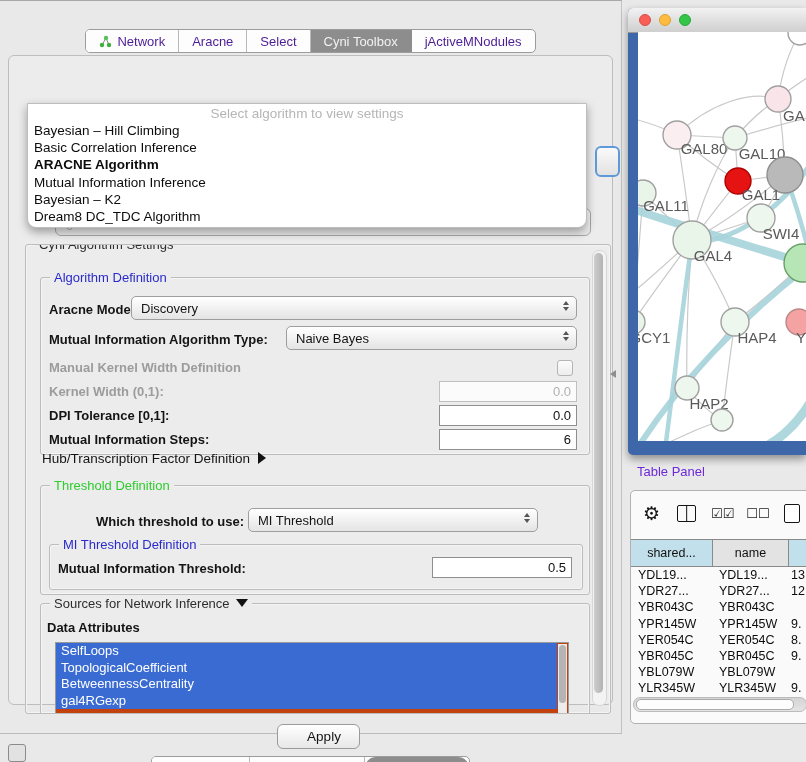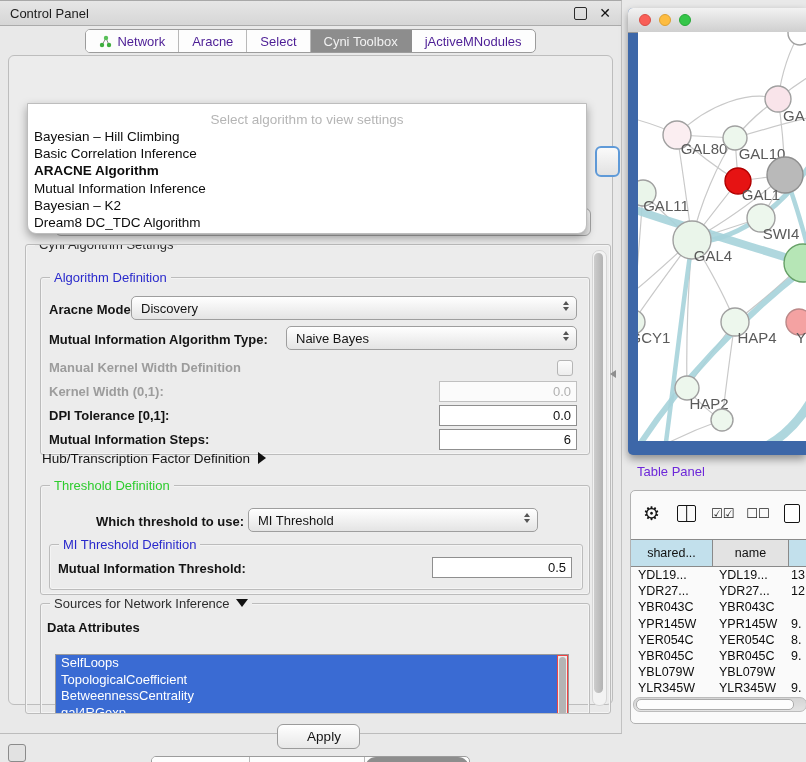--- a/index.html
+++ b/index.html
@@ -30,21 +30,21 @@
     border:1px solid #bdbdbd;border-radius:6px;background:#ececec;}
   
   .ghost-combo{position:absolute;left:46px;top:152px;width:524px;height:26px;z-index:5;
     background:linear-gradient(#ffffff,#e8e8e8);border:1px solid #a8a8a8;border-radius:6px;
     display:flex;align-items:center;color:#b3b3b3;font-size:13px;padding-left:10px;}
   .ghost-spinner{position:absolute;left:586px;top:90px;width:21px;height:27px;z-index:5;
     border:2px solid #5f9ad8;border-radius:6px;background:linear-gradient(#fafafa,#e2e2e2);}
   
   .algo-popup{position:absolute;left:18px;top:47px;width:558px;height:121px;z-index:60;
     background:#ffffff;border:1px solid #bdbdbd;border-radius:0 0 9px 9px;
-    box-shadow:0 4px 10px rgba(0,0,0,0.35);padding-top:8px;}
+    box-shadow:0 4px 10px rgba(0,0,0,0.35);padding-top:2px;}
   .algo-placeholder{text-align:center;color:#b5b5b5;font-size:13.5px;height:16px;line-height:15px;}
   .algo-item{font-size:13.5px;line-height:17.2px;padding-left:6px;color:#0c0c0c;white-space:nowrap;}
   .algo-item.bold{font-weight:bold;}
   
   .groupbox{position:absolute;border:1px solid #bcbcbc;border-radius:3px;
     box-shadow:inset 0 0 0 1px #f4f4f4;}
   .gb-title{position:absolute;top:-8px;left:9px;background:#ececec;padding:0 4px;
     font-size:13px;color:#2d2d2d;white-space:nowrap;}
   .gb-title.blue{color:#2929cc;}
   .gb-title.green{color:#2ecc2e;}
@@ -66,21 +66,21 @@
   .tfield{position:absolute;height:21px;background:#ffffff;border:1px solid #8f8f8f;
     font-size:13px;color:#101010;display:flex;align-items:center;justify-content:flex-end;
     padding:0 5px;box-sizing:border-box;}
   .tfield.disabled{background:#fbfbfb;border-color:#c0c0c0;color:#b0b0b0;}
   .checkbox{position:absolute;width:14px;height:14px;border:1px solid #b5b5b5;border-radius:3px;
     background:linear-gradient(#fcfcfc,#ededed);}
   .tri-right{display:inline-block;width:0;height:0;border-top:6px solid transparent;
     border-bottom:6px solid transparent;border-left:8px solid #111;margin-left:8px;vertical-align:-1px;}
   .tri-down{display:inline-block;width:0;height:0;border-left:6px solid transparent;
     border-right:6px solid transparent;border-top:8px solid #111;margin-left:6px;vertical-align:1px;}
-  .attr-list{position:absolute;left:14px;top:50px;width:512px;height:84px;background:#ef4444;
+  .attr-list{position:absolute;left:14px;top:38px;width:512px;height:84px;background:#c2410c;
     border:1px solid #9a9a9a;overflow:hidden;}
   .attr-item{height:16.5px;line-height:16.5px;font-size:13px;color:#ffffff;background:#3a6bd3;
     width:calc(100% - 11px);padding-left:5px;box-sizing:border-box;white-space:nowrap;}
   .attr-scroll{position:absolute;right:1px;top:1px;width:9px;height:82px;background:#ececec;}
   .attr-scroll .thumb{position:absolute;left:1px;top:1px;width:7px;height:58px;background:#b4b4b4;border-radius:4px;}
   .apply-btn{position:absolute;left:268px;top:668px;width:70px;height:23px;
     background:linear-gradient(#ffffff,#e7e7e7);border:1px solid #9b9b9b;border-radius:6px;
     font-size:13.5px;color:#141414;display:flex;align-items:center;justify-content:center;padding-left:11px;}
   .bottom-tabs{position:absolute;left:0;top:700px;width:100%;display:flex;justify-content:center;}
   
@@ -127,25 +127,20 @@
   
   .dock-icon{position:absolute;left:8px;top:744px;width:16px;height:16px;border:1.6px solid #8b8b8b;
     border-radius:3px;background:#e2e2e2;}
   .pane-arrow{position:absolute;left:610px;top:370px;width:0;height:0;
     border-top:4px solid transparent;border-bottom:4px solid transparent;border-right:6px solid #8f8f8f;}
 </style>
 </head>
 <body>
 
 <div class="cp-window">
-  <div class="cp-titlebar">
-    <span class="cp-title">Control Panel</span>
-    <span class="cp-float"></span>
-    <span class="cp-close">✕</span>
-  </div>
 
   <div class="tabs-row">
     <div class="seg">
       <div class="tab">
         <svg width="13" height="13" viewBox="0 0 13 13">
           <line x1="3" y1="10" x2="7" y2="3" stroke="#888" stroke-width="1"></line>
           <line x1="10" y1="10" x2="7" y2="3" stroke="#888" stroke-width="1"></line>
           <circle cx="3" cy="10" r="2.2" fill="#3fae3f"></circle>
             <circle cx="10" cy="10" r="2.2" fill="#3fae3f"></circle>
             <circle cx="7" cy="3" r="2.2" fill="#59c059"></circle>

